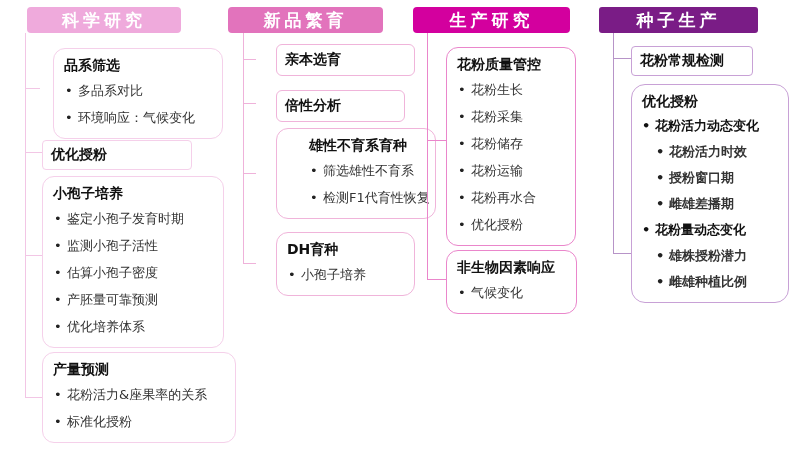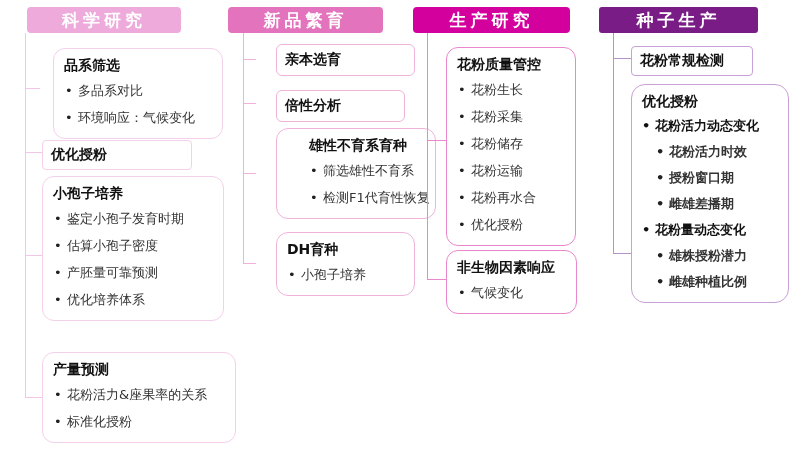--- a/index.html
+++ b/index.html
@@ -101,20 +101,21 @@
     </div>
 
     <div class="box slim b1b">
       <div class="title">优化授粉</div>
     </div>
 
     <div class="box b1c">
       <div class="title">小孢子培养</div>
       <ul class="blist">
         <li>鉴定小孢子发育时期</li>
+        <li>监测小孢子活性</li>
         <li>估算小孢子密度</li>
         <li>产胚量可靠预测</li>
         <li>优化培养体系</li>
       </ul>
     </div>
 
     <div class="box b1d">
       <div class="title">产量预测</div>
       <ul class="blist">
         <li>花粉活力&amp;座果率的关系</li>

